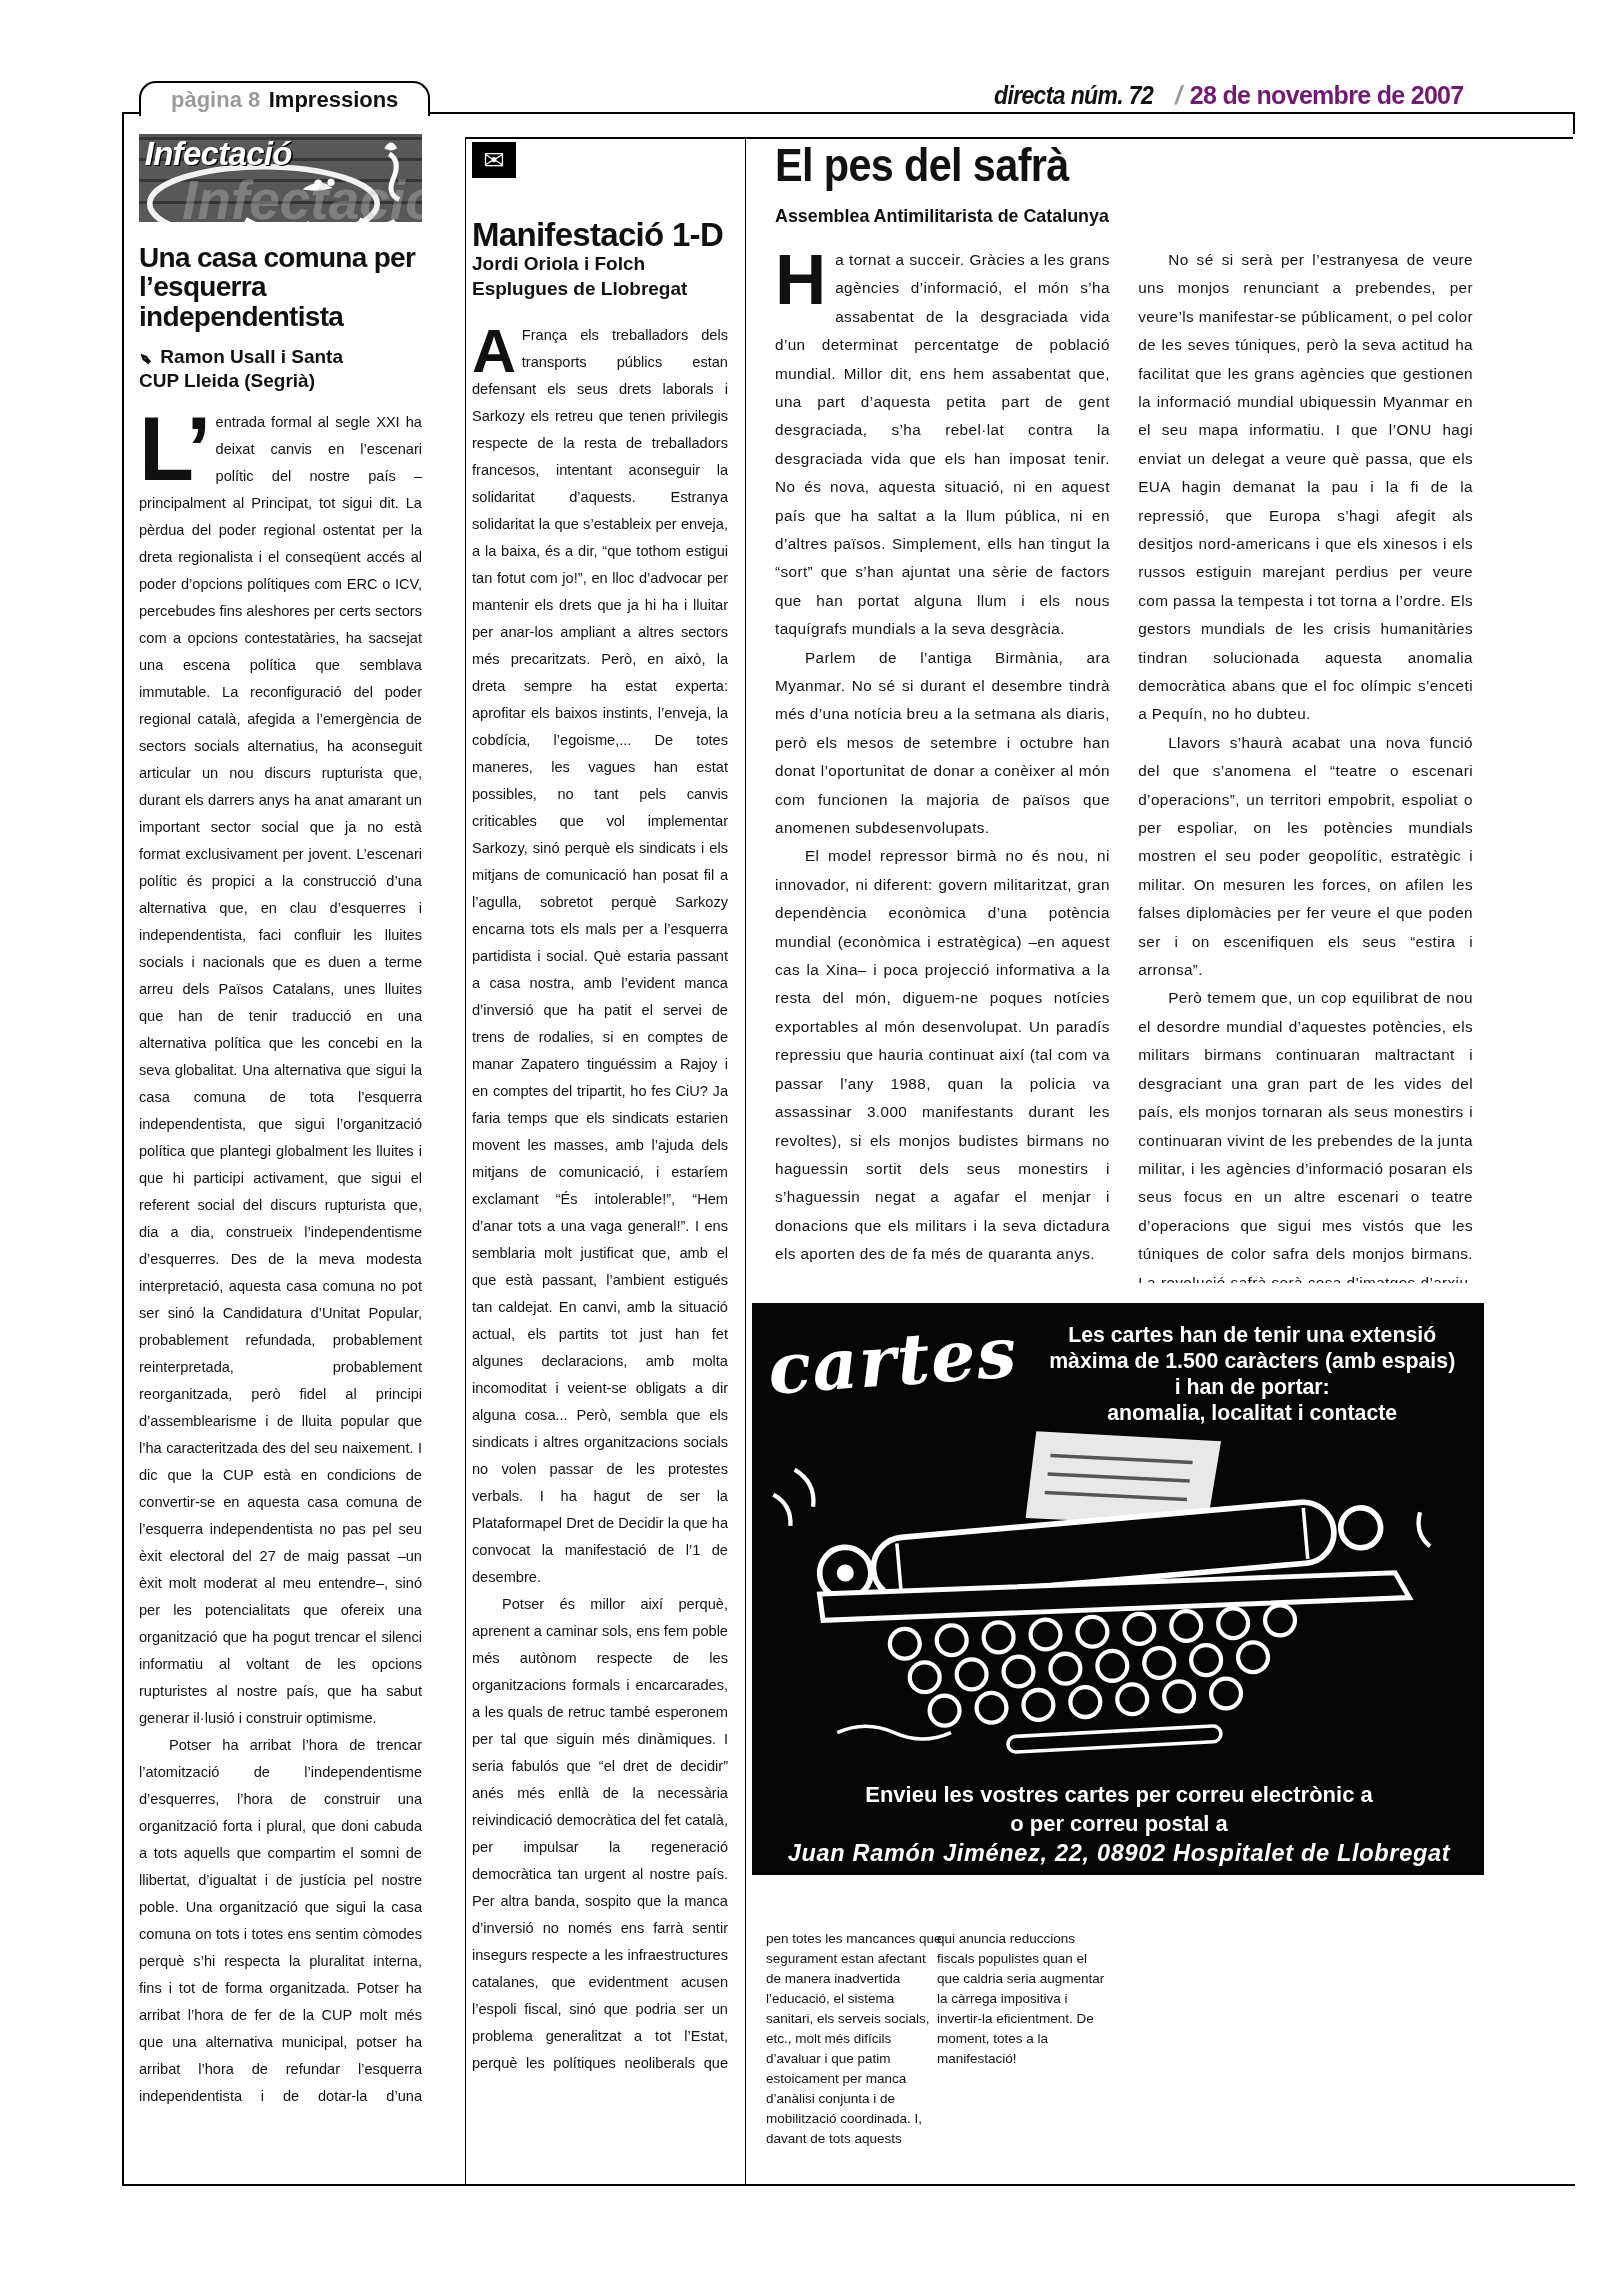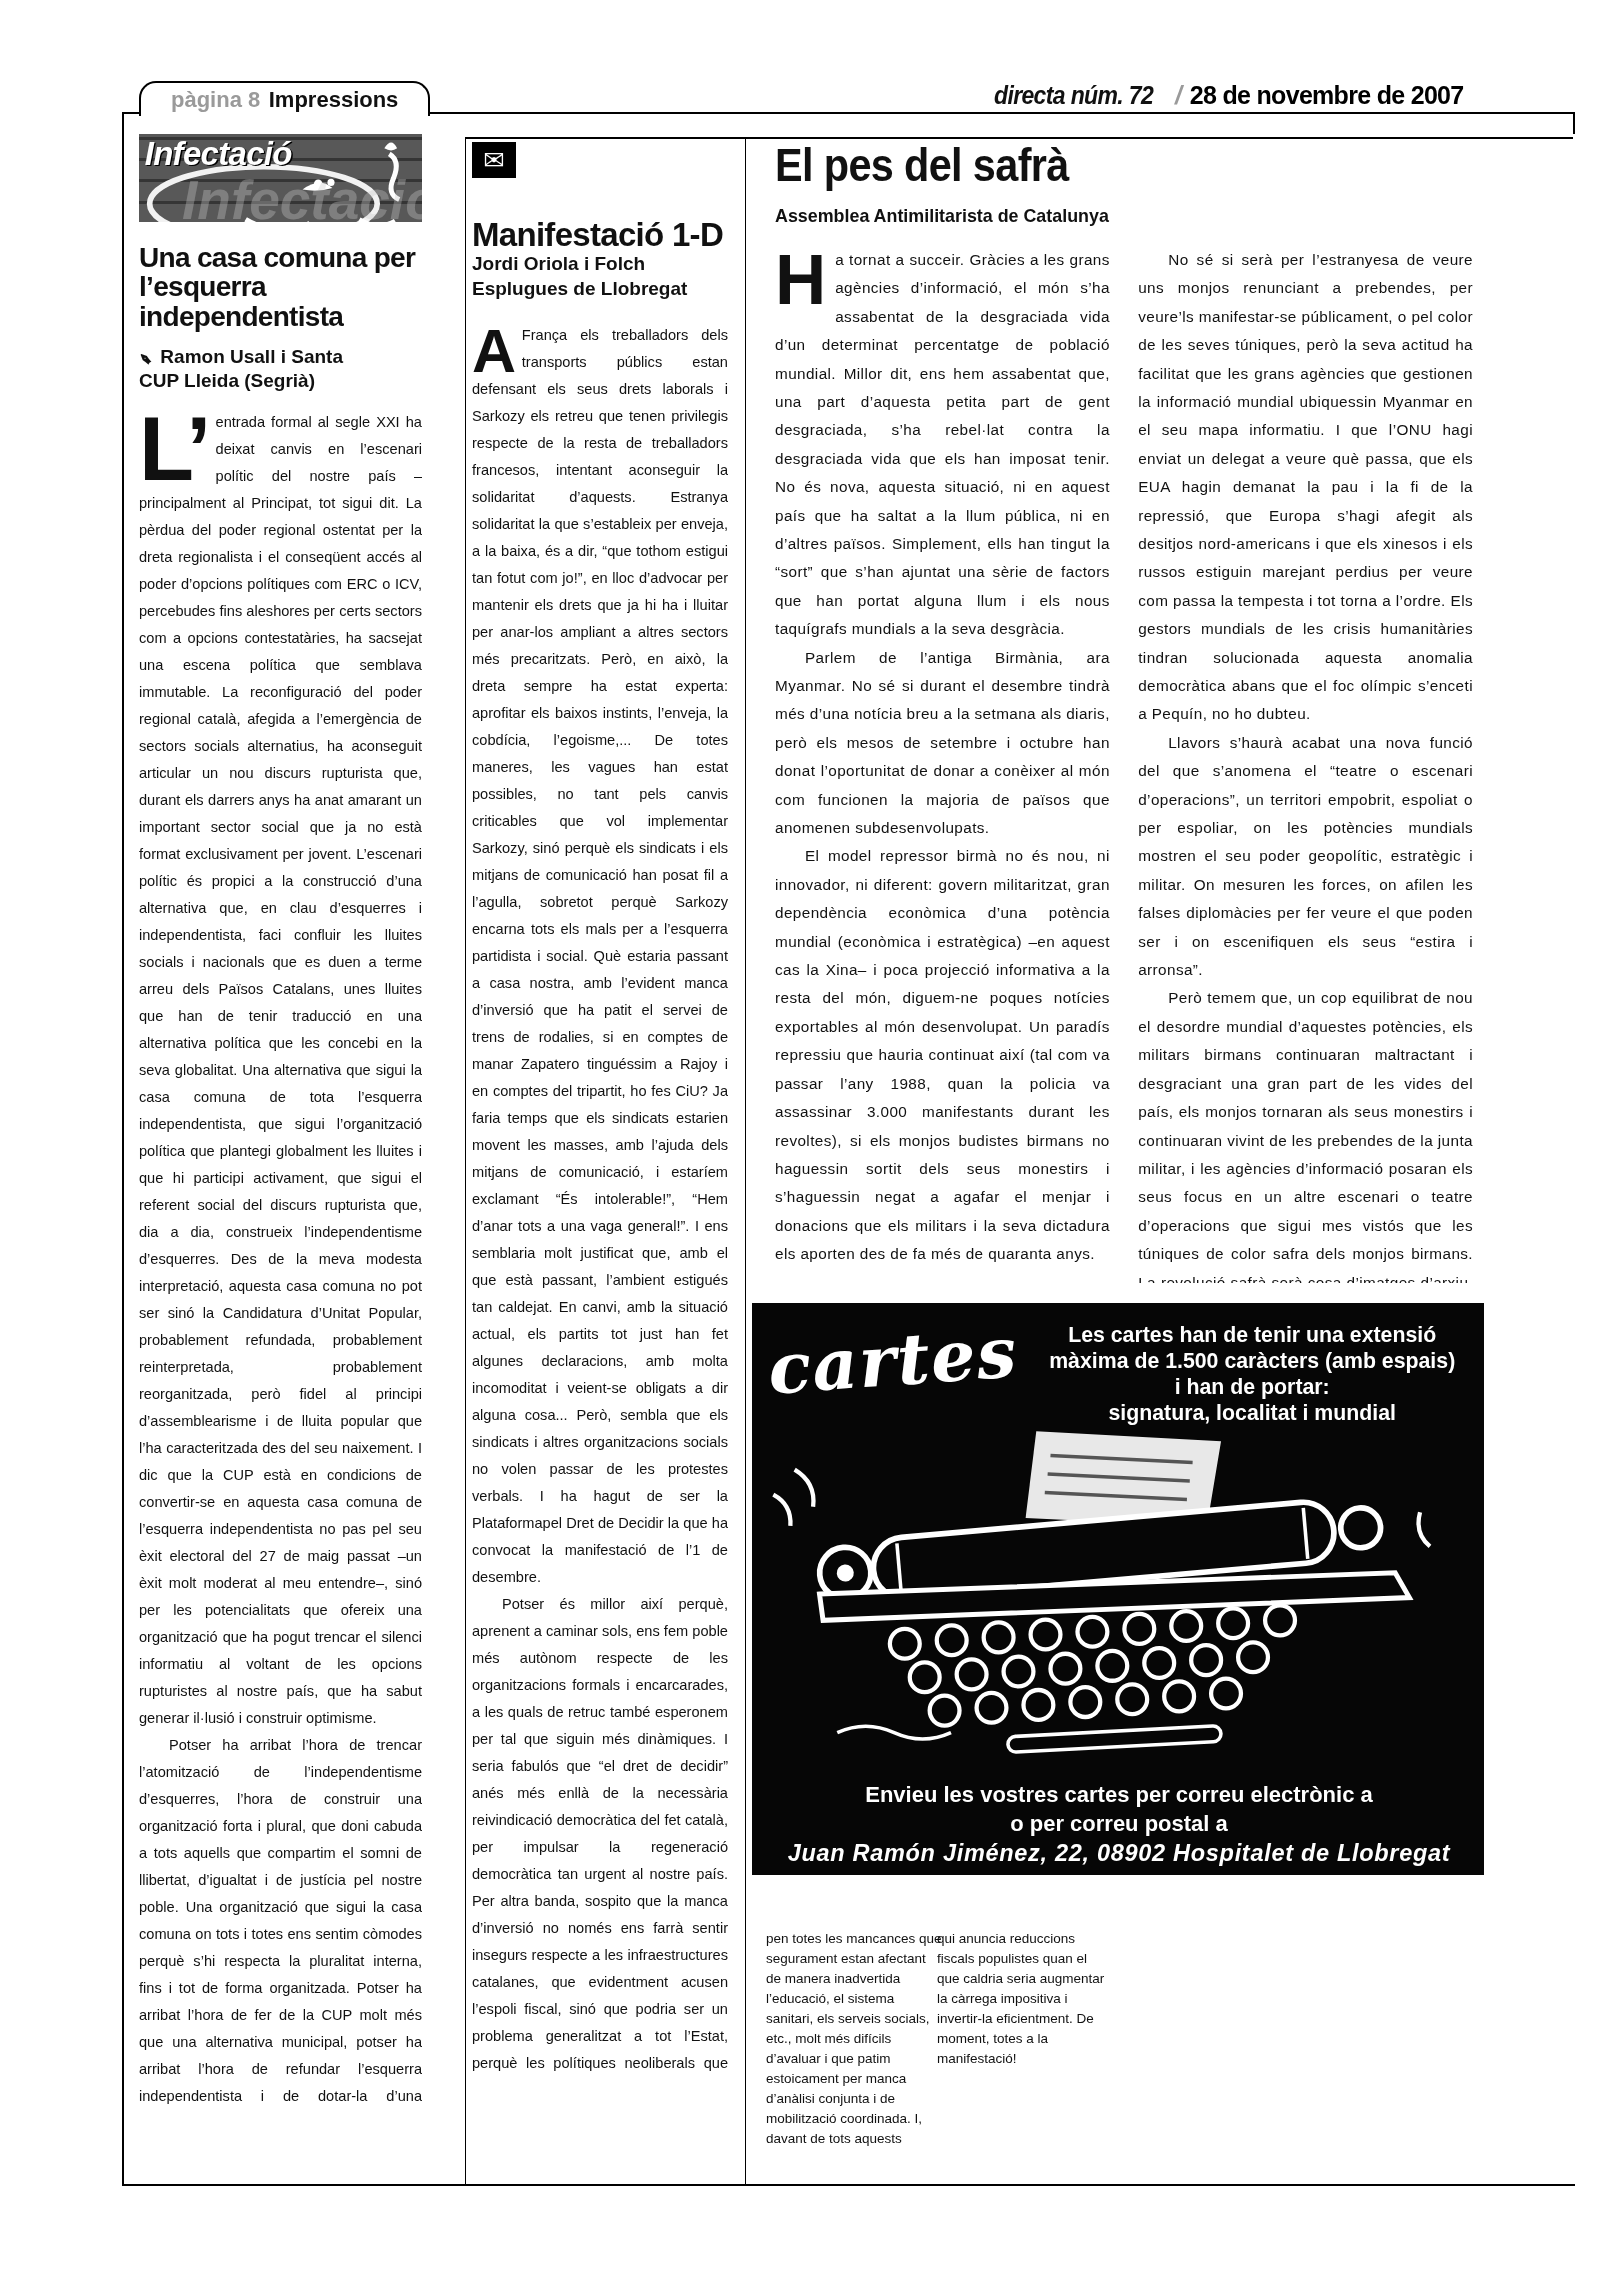--- a/index.html
+++ b/index.html
@@ -8,21 +8,21 @@
   .rule{position:absolute;background:#000;}
   
   .tab{position:absolute;left:139px;top:81px;height:33px;padding:0 30px;background:#fff;
        border:2.1px solid #000;border-bottom:none;border-radius:17px 17px 0 0;
        display:inline-flex;align-items:center;gap:8.5px;font-weight:bold;font-size:22px;}
   .tab .pg{color:#9a9a9a;}
   .masthead{position:absolute;left:994px;top:81px;display:flex;align-items:baseline;gap:8px;
             font-weight:bold;font-size:25px;white-space:nowrap;}
   .masthead .t{font-style:italic;letter-spacing:-0.7px;transform:scaleX(.92);transform-origin:left;}
   .masthead .sep{color:#9a9a9a;font-style:italic;}
-  .masthead .d{color:#000000;letter-spacing:-0.7px;}
+  .masthead .d{color:#701a75;letter-spacing:-0.7px;}
   
   .headline{font-weight:bold;line-height:1.04;letter-spacing:-0.7px;}
   .byline{font-weight:bold;line-height:1.28;}
   .bodytext{text-align:justify;overflow:hidden;}
   .bodytext p{margin:0;}
   .bodytext p + p{text-indent:30px;}
   .dropcap{float:left;font-weight:bold;}
   
   .col-left{position:absolute;left:139px;top:134px;width:283px;}
   .graphic{position:relative;height:88px;overflow:hidden;color:#fff;
@@ -195,21 +195,21 @@
         <circle cx="667" cy="375" r="21"></circle>
       </g>
       <rect x="360" y="428" width="300" height="22" rx="11" fill="#060606" stroke="#fff" stroke-width="5" transform="rotate(-3 510 439)"></rect>
       <path d="M120,430 q 40 -18 80 0 q 40 18 80 0" stroke="#fff" stroke-width="5" fill="none"></path>
     </svg>
     <div class="logo">cartes</div>
     <div class="notice">
       <div>Les cartes han de tenir una extensió</div>
       <div>màxima de 1.500 caràcters (amb espais)</div>
       <div>i han de portar:</div>
-      <div>signatura, localitat i mundial</div>
+      <div>anomalia, localitat i contacte</div>
     </div>
     <div class="send">
       <div class="l1">Envieu les vostres cartes per correu electrònic a</div>
       <div class="l2">o per correu postal a</div>
       <div class="po">Juan Ramón Jiménez, 22, 08902 Hospitalet de Llobregat</div>
     </div>
   </div>
 
   <div class="cont cont-1">pen totes les mancances que segurament estan afectant de manera inadvertida l’educació, el sistema sanitari, els serveis socials, etc., molt més difícils d’avaluar i que patim estoicament per manca d’anàlisi conjunta i de mobilització coordinada. I, davant de tots aquests dèficits, encara hi ha</div>
   <div class="cont cont-2">qui anuncia reduccions fiscals populistes quan el que caldria seria augmentar la càrrega impositiva i invertir-la eficientment. De moment, totes a la manifestació!</div>

